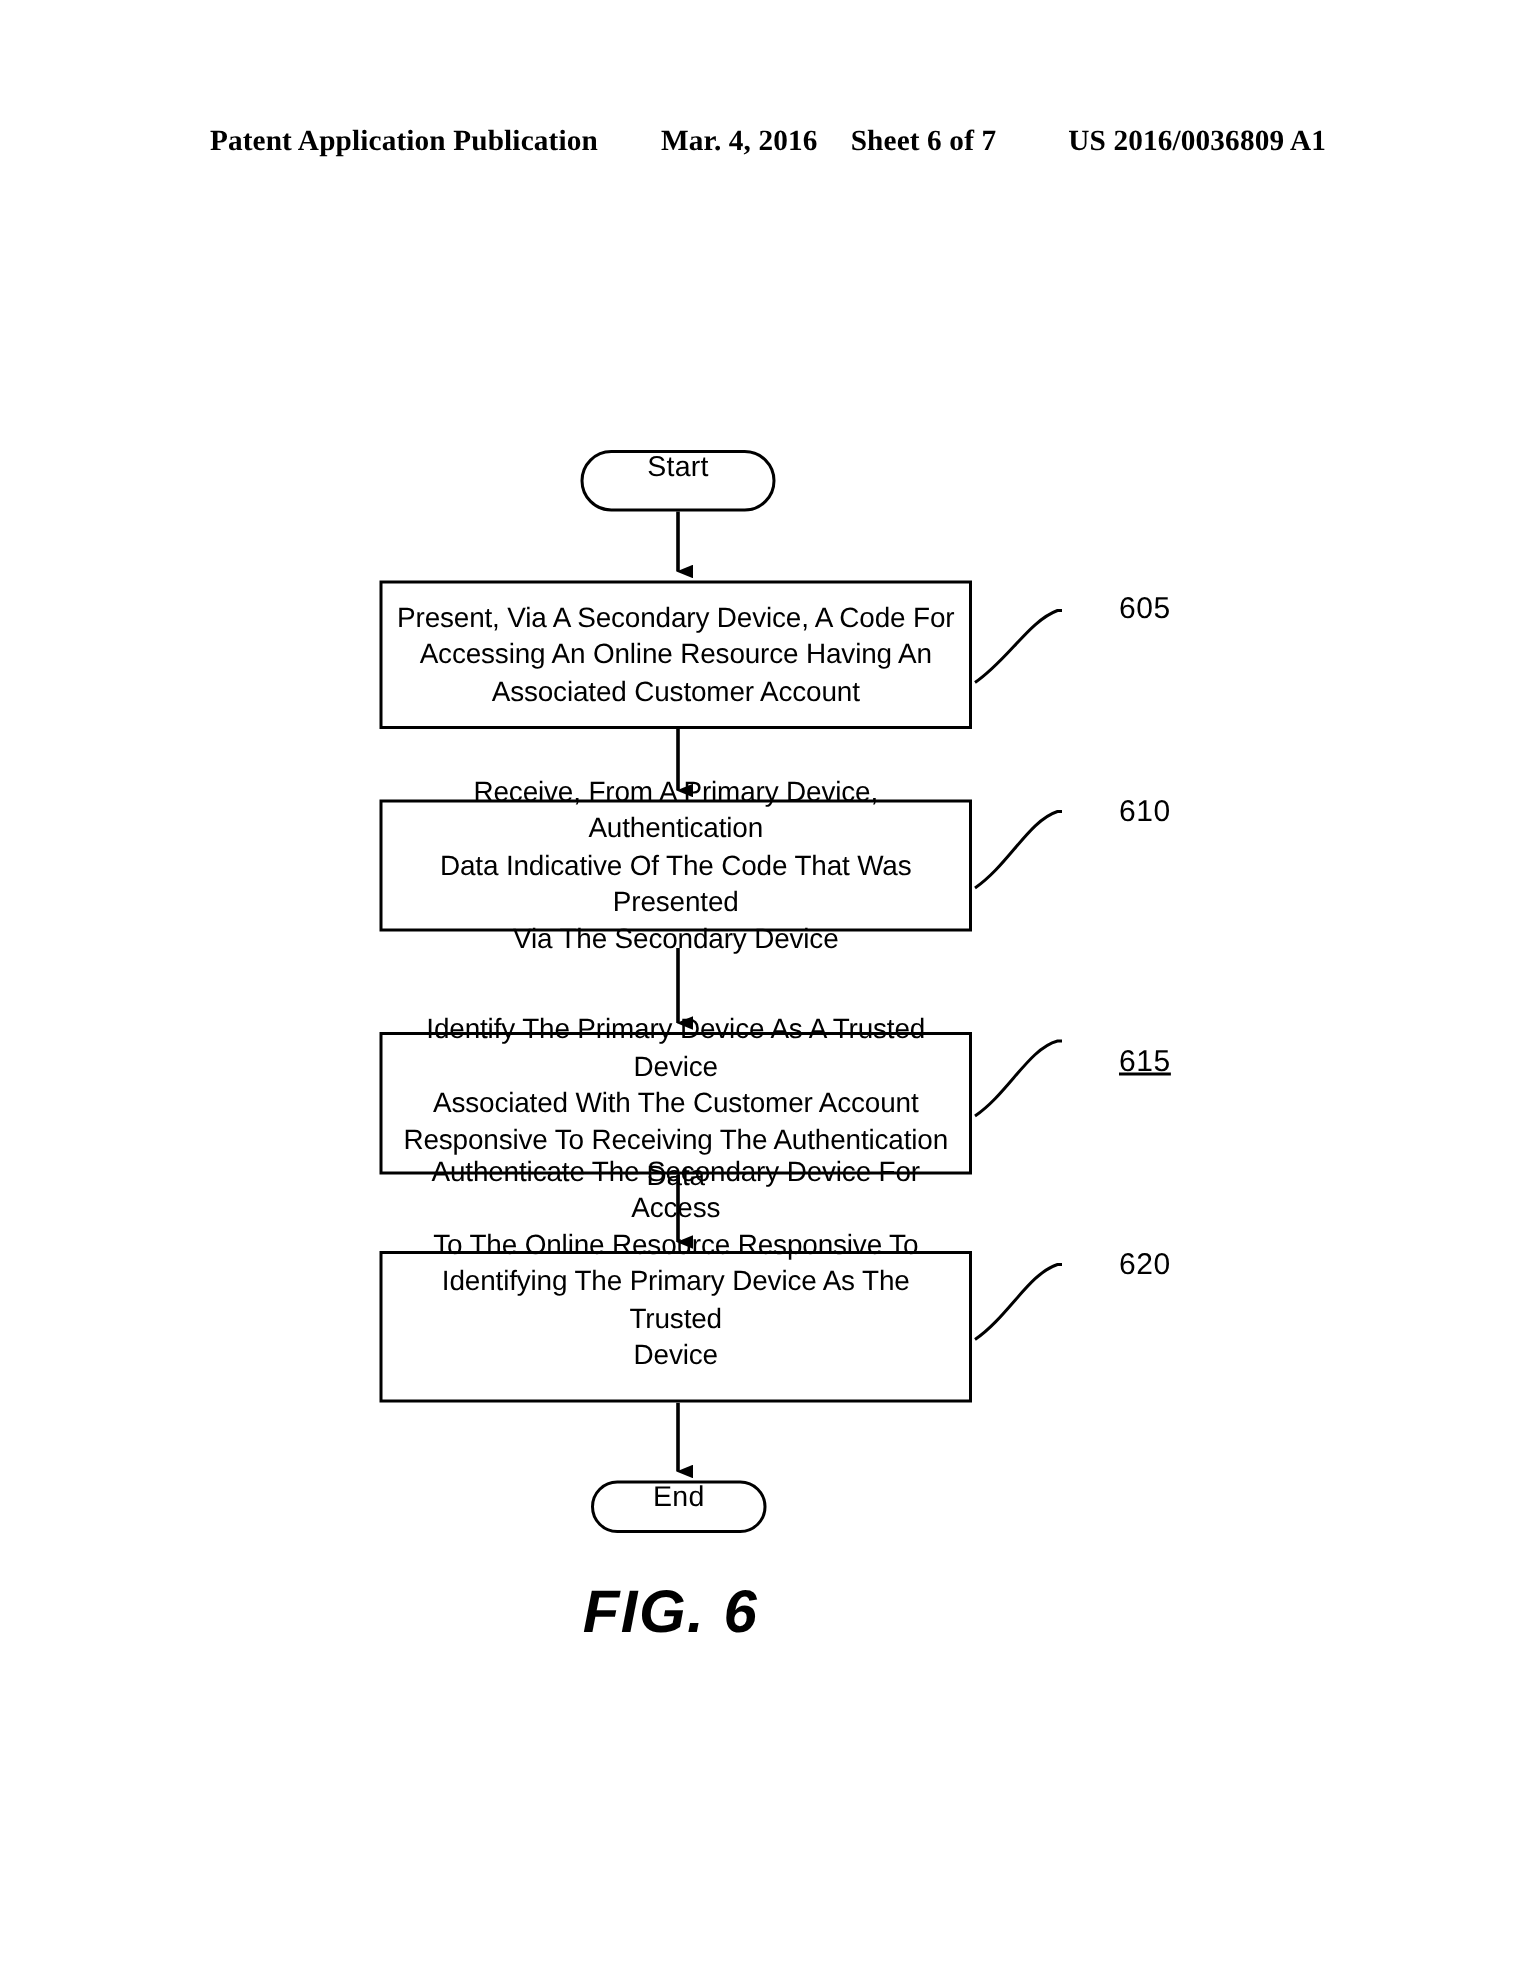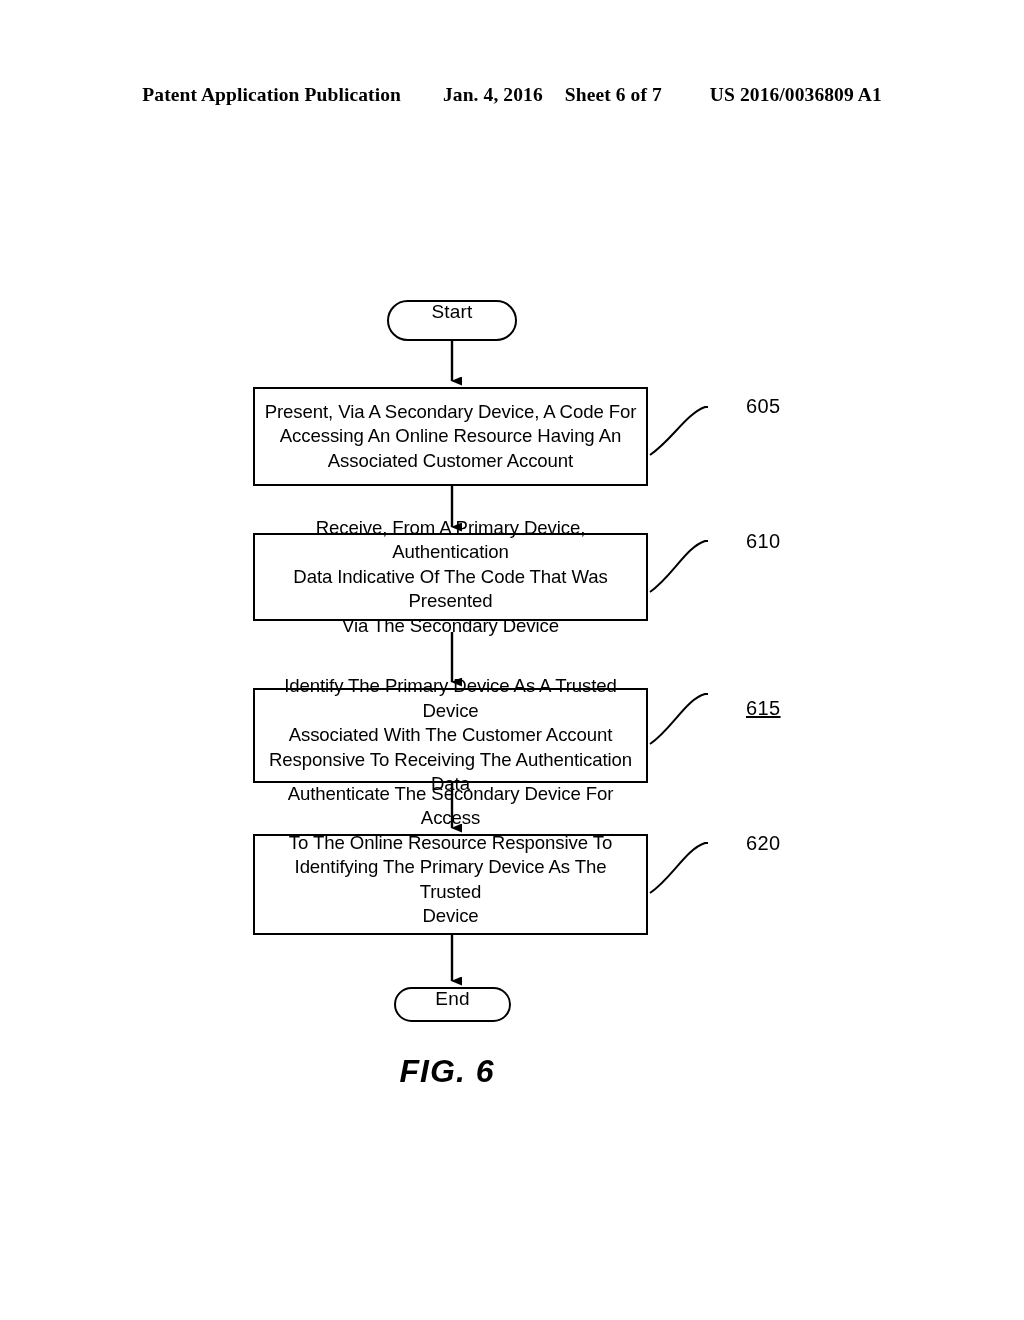--- a/index.html
+++ b/index.html
@@ -85,21 +85,21 @@
   
   .process-box {
     position: absolute;
     box-sizing: border-box;
     border: 2.2px solid #000;
     background: #fff;
     display: flex;
     align-items: center;
     justify-content: center;
     text-align: center;
-    padding: 4px 8px;
+    padding: 17px 8px;
   }
   .process-box .box-text {
     font-size: 18.6px;
     line-height: 1.32;
     letter-spacing: -0.1px;
     white-space: pre-line;
   }
   #process-box-605 { left: 253px; top: 387px; width: 395px; height: 99px; }
   #process-box-610 { left: 253px; top: 533px; width: 395px; height: 88px; }
   #process-box-615 { left: 253px; top: 688px; width: 395px; height: 95px; }
@@ -122,34 +122,34 @@
   
   #figure-caption {
     position: absolute;
     left: 0;
     top: 1053px;
     width: 1024px;
     text-align: center;
     font-family: "Liberation Sans", sans-serif;
     font-weight: bold;
     font-style: italic;
-    font-size: 32px;
+    font-size: 40px;
     letter-spacing: 1px;
   }
   #figure-caption .cap-inner {
     display: inline-block;
     transform: translateX(-65px);
   }
 </style>
 </head>
 <body>
 
 <div id="page-header">
   <span class="hdr-pub">Patent Application Publication</span>
-  <span class="hdr-date">Jan. 4, 2016</span>
+  <span class="hdr-date">Mar. 4, 2016</span>
   <span class="hdr-sheet">Sheet 6 of 7</span>
   <span class="hdr-num">US 2016/0036809 A1</span>
 </div>
 
 <div id="figure-canvas">
 
   <svg id="flow-svg" viewBox="0 0 1024 1320">
     <defs>
       <marker id="arrowhead" markerWidth="9" markerHeight="11" refX="4.5" refY="10" orient="auto" markerUnits="userSpaceOnUse">
         <polygon points="0,0 9,0 4.5,11" fill="#000"></polygon>

